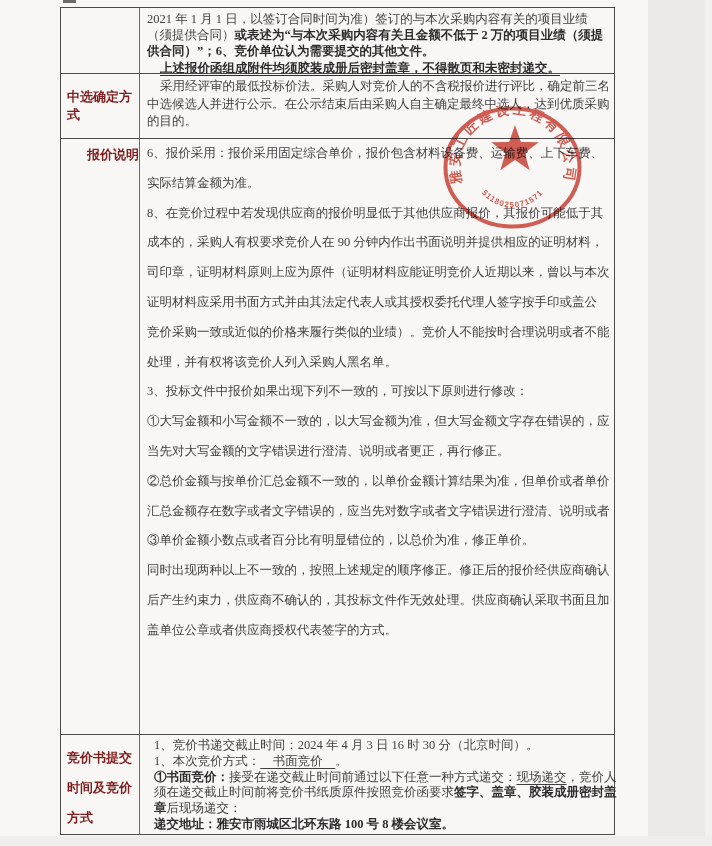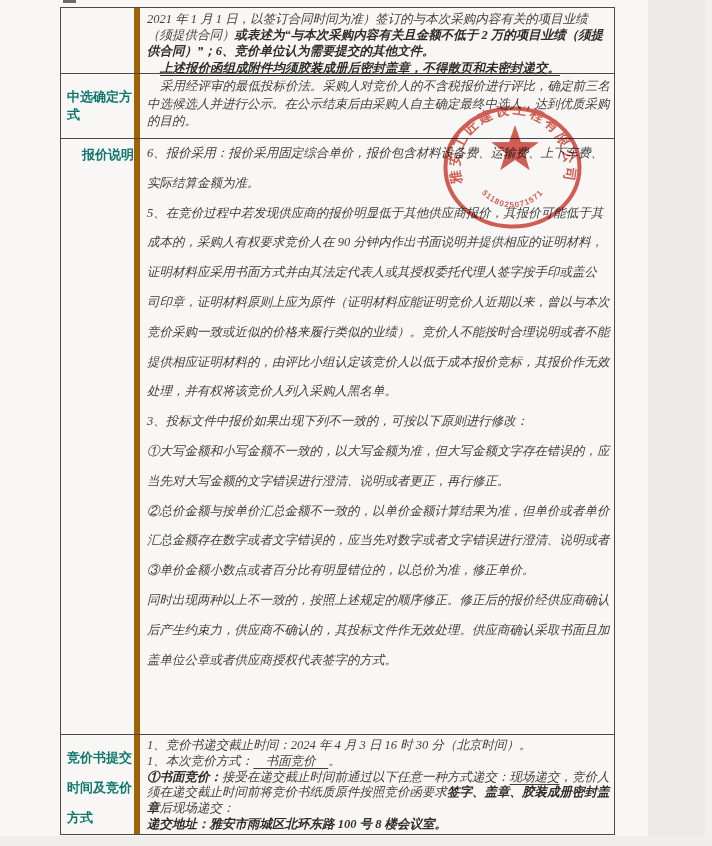--- a/index.html
+++ b/index.html
@@ -14,45 +14,45 @@
   .scan-band-bottom{position:absolute;top:836px;left:0;width:712px;height:10px;background:#efeeec;}
   .scan-mark{position:absolute;left:63px;top:0;width:13px;height:3px;background:#6a6a6a;}
 
   .doc-table{
     position:absolute;left:60px;top:7px;width:553px;
     border:1px solid #4b4b4b;background:transparent;
   }
   .trow{display:flex;border-top:1px solid #4b4b4b;box-sizing:border-box;}
   .trow:first-child{border-top:none;}
   .label{
-    width:79px;flex:0 0 79px;border-right:6px solid #a16207;box-sizing:border-box;
-    font-weight:bold;font-size:13px;color:#0f766e;padding-left:6px;
+    width:79px;flex:0 0 79px;border-right:1px solid #a16207;box-sizing:border-box;
+    font-weight:bold;font-size:13px;color:#7f1d1d;padding-left:6px;
   }
-  .content{flex:1 1 auto;box-sizing:border-box;padding-left:7px;padding-right:4px;font-style:italic;}
+  .content{flex:1 1 auto;box-sizing:border-box;padding-left:7px;padding-right:4px;}
   .line{white-space:nowrap;font-size:12.5px;}
   .line.ind1{padding-left:13px;}
   .seg-b{font-weight:bold;color:#2d2d2d;text-align:center;}
   .seg-u{text-decoration:underline;text-underline-offset:3px;}
 
   .row0{height:65px;}
   .row0 .content{padding-top:3px;}
   .row0 .line{line-height:16.2px;}
 
   .row1{height:65px;}
   .row1 .content{padding-top:4px;}
   .row1 .line{line-height:17.6px;}
   .row1 .label{padding-top:14px;line-height:18px;}
 
   .row2{height:596px;}
   .row2 .line{line-height:29.8px;}
   .row2 .label{padding-top:7px;padding-left:0;text-align:right;}
 
   .row3{height:100px;}
   .row3 .content{padding-top:3px;}
-  .row3 .line{line-height:15.8px;}
+  .row3 .line{line-height:15.8px;margin-left:7px;}
   .row3 .label{padding-top:8px;line-height:30px;}
 
   .seal{
     position:absolute;left:442px;top:106px;width:141px;height:123px;
     mix-blend-mode:multiply;opacity:.88;pointer-events:none;
   }
   .seal text{font-family:"Liberation Sans","DejaVu Sans",sans-serif;font-weight:bold;}
 </style>
 </head>
 <body>
@@ -83,26 +83,25 @@
         <div class="line"><span class="">的目的。</span></div>
       </div>
     </div>
     <div class="trow row2">
       <div class="label">
         <div>报价说明</div>
       </div>
       <div class="content">
         <div class="line"><span class="">6、报价采用：报价采用固定综合单价，报价包含材料设备费、运输费、上下车费、</span></div>
         <div class="line"><span class="">实际结算金额为准。</span></div>
-        <div class="line"><span class="">5、在竞价过程中若发现供应商的报价明显低于其他供应商报价，其报价可能低于其</span></div>
+        <div class="line"><span class="">8、在竞价过程中若发现供应商的报价明显低于其他供应商报价，其报价可能低于其</span></div>
         <div class="line"><span class="">成本的，采购人有权要求竞价人在 90 分钟内作出书面说明并提供相应的证明材料，</span></div>
+        <div class="line"><span class="">司印章，证明材料原则上应为原件（证明材料应能证明竞价人近期以来，曾以与本次</span></div>
         <div class="line"><span class="">证明材料应采用书面方式并由其法定代表人或其授权委托代理人签字按手印或盖公</span></div>
-        <div class="line"><span class="">司印章，证明材料原则上应为原件（证明材料应能证明竞价人近期以来，曾以与本次</span></div>
         <div class="line"><span class="">竞价采购一致或近似的价格来履行类似的业绩）。竞价人不能按时合理说明或者不能</span></div>
-        <div class="line"><span class="">提供相应证明材料的，由评比小组认定该竞价人以低于成本报价竞标，其报价作无效</span></div>
         <div class="line"><span class="">处理，并有权将该竞价人列入采购人黑名单。</span></div>
         <div class="line"><span class="">3、投标文件中报价如果出现下列不一致的，可按以下原则进行修改：</span></div>
         <div class="line"><span class="">①大写金额和小写金额不一致的，以大写金额为准，但大写金额文字存在错误的，应</span></div>
         <div class="line"><span class="">当先对大写金额的文字错误进行澄清、说明或者更正，再行修正。</span></div>
         <div class="line"><span class="">②总价金额与按单价汇总金额不一致的，以单价金额计算结果为准，但单价或者单价</span></div>
         <div class="line"><span class="">汇总金额存在数字或者文字错误的，应当先对数字或者文字错误进行澄清、说明或者</span></div>
         <div class="line"><span class="">③单价金额小数点或者百分比有明显错位的，以总价为准，修正单价。</span></div>
         <div class="line"><span class="">同时出现两种以上不一致的，按照上述规定的顺序修正。修正后的报价经供应商确认</span></div>
         <div class="line"><span class="">后产生约束力，供应商不确认的，其投标文件作无效处理。供应商确认采取书面且加</span></div>
         <div class="line"><span class="">盖单位公章或者供应商授权代表签字的方式。</span></div>

